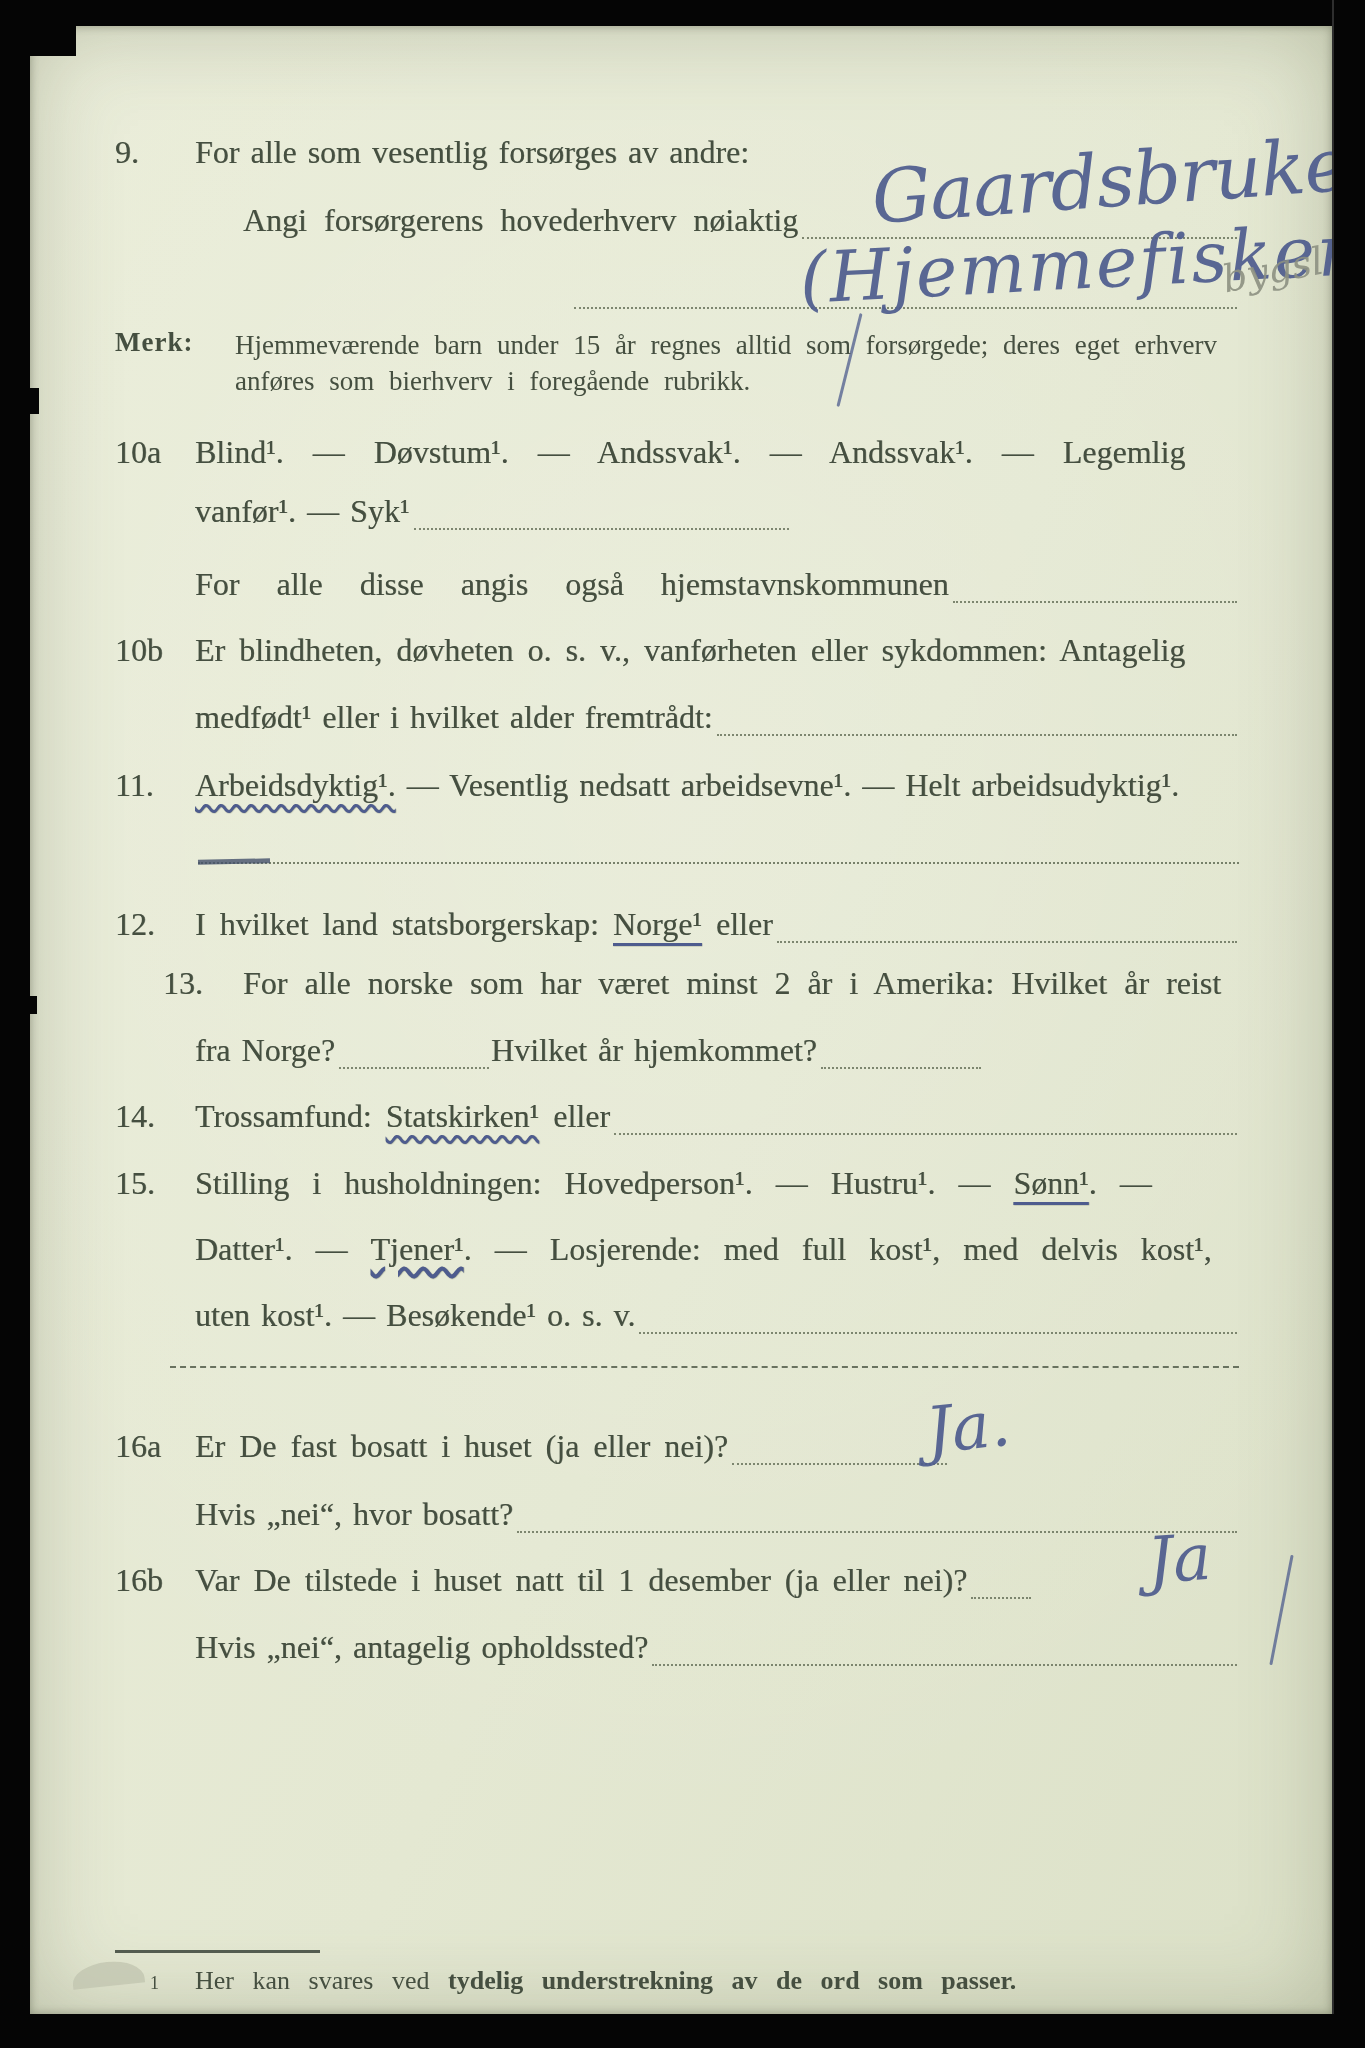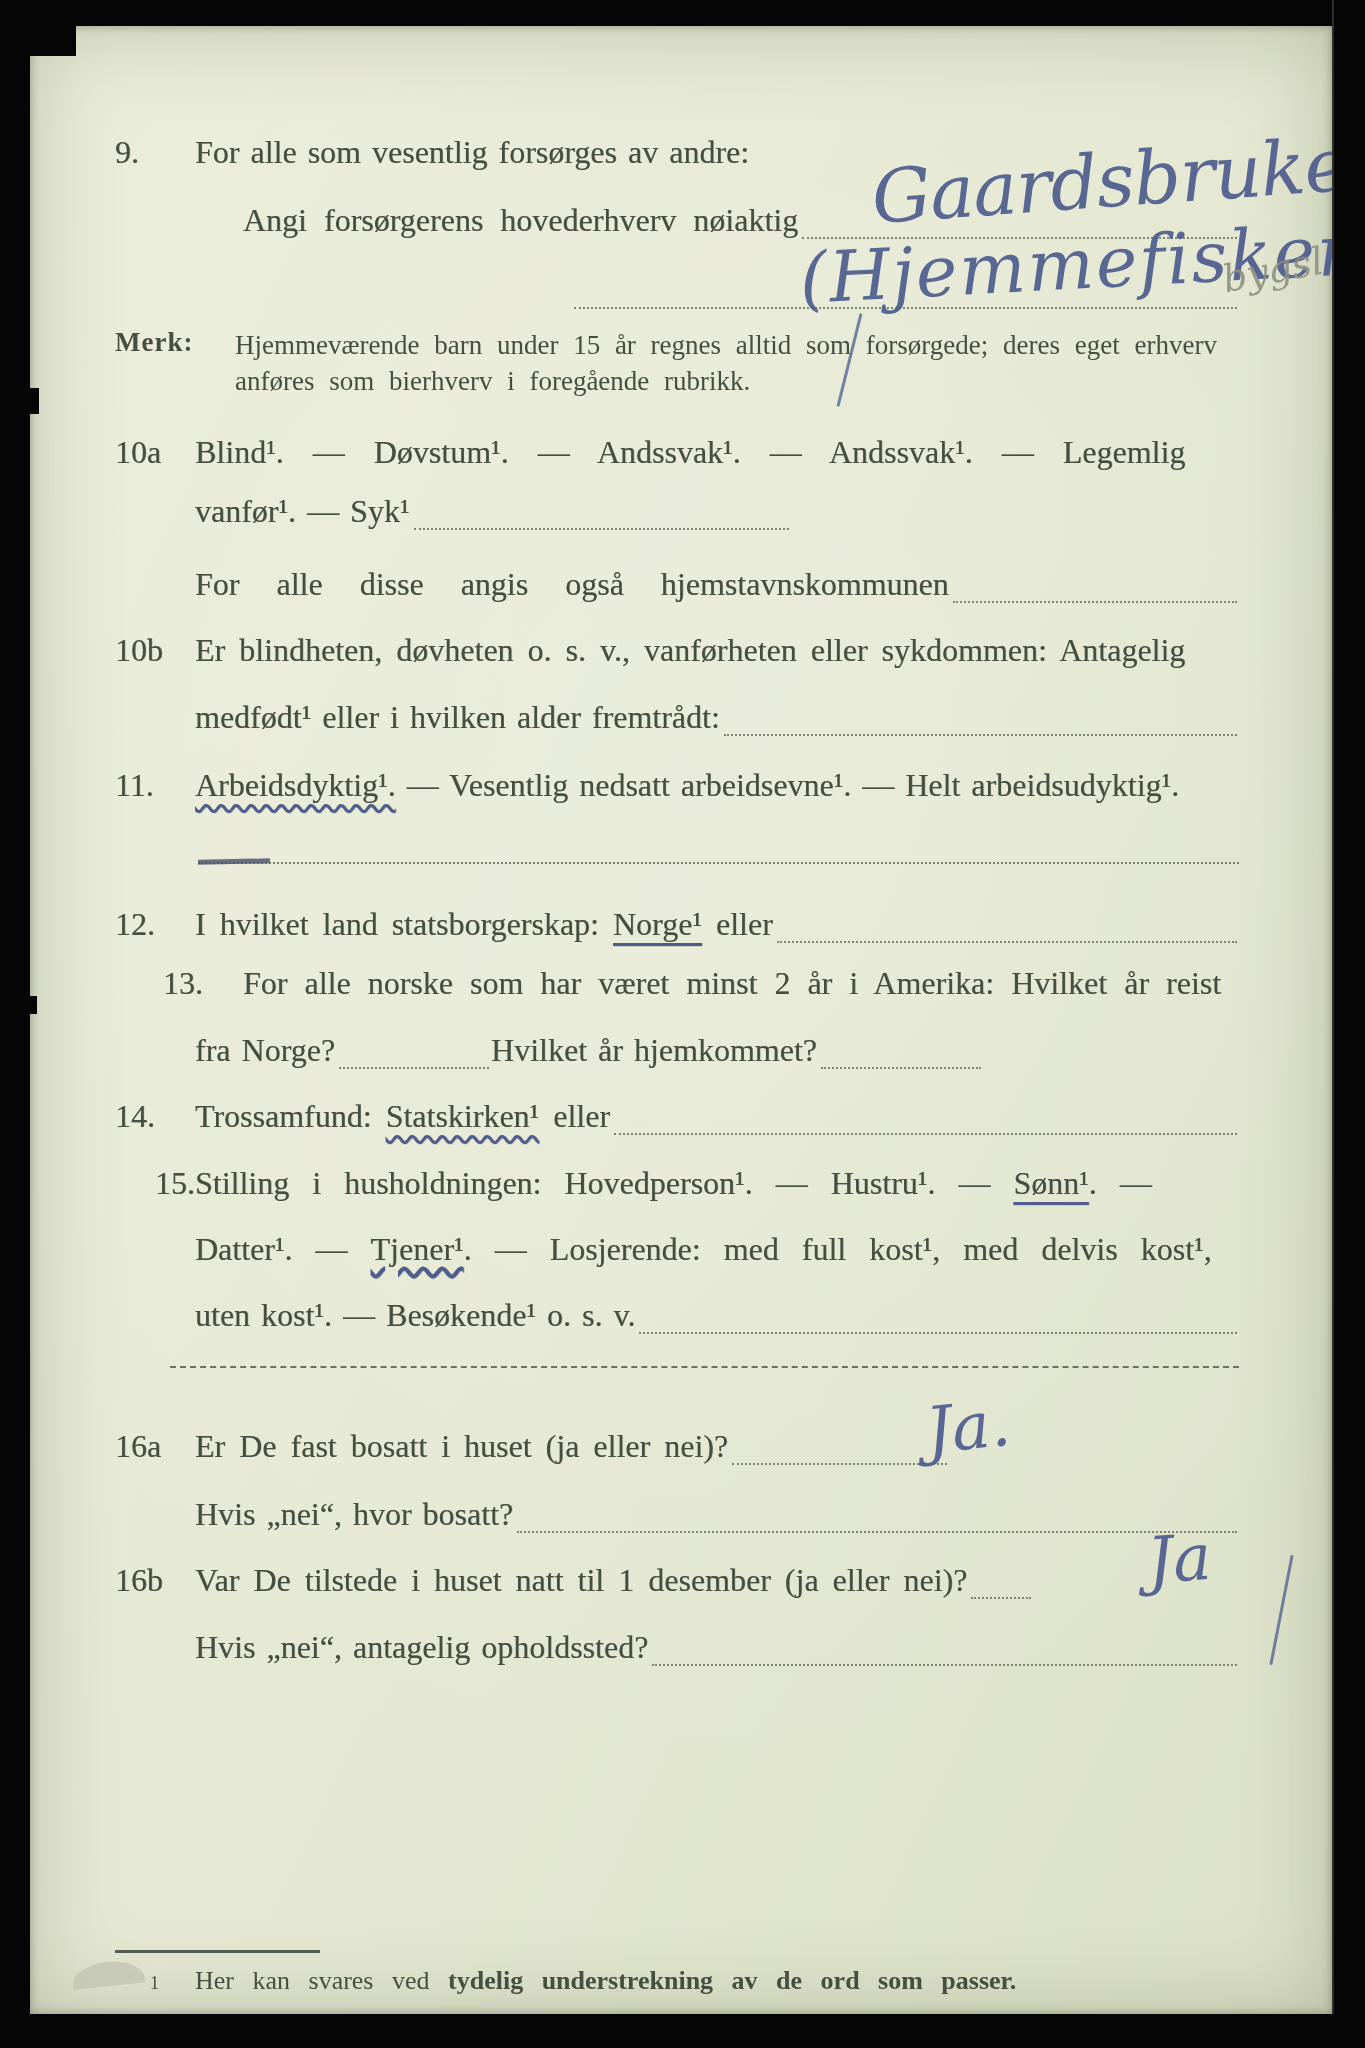--- a/index.html
+++ b/index.html
@@ -25,21 +25,21 @@
     position:absolute;left:85px;right:93px;height:44px;
     display:flex;align-items:baseline;
     font-size:32px;color:var(--print);
     text-shadow:0.4px 0.3px 0 rgba(69,79,64,.55);
     word-spacing:3px;white-space:pre;
   }
   .num{width:80px;flex-shrink:0;}
   .txt{white-space:pre;}
   .ws-s{word-spacing:6px;}
   .ws-m{word-spacing:9px;margin-left:48px;}
-  .ws-w{word-spacing:15px;text-align:right;}
+  .ws-w{word-spacing:15px;}
   .ws-x{word-spacing:21px;}
   .ws-h{word-spacing:29px;}
   .dots{
     flex:1;min-width:30px;height:0;align-self:flex-end;
     border-bottom:2px dotted var(--dots);margin:0 2px 7px 4px;opacity:.85;
   }
   .dots-fixed{flex:none;}
   
   .u-wavy{text-decoration:underline;text-decoration-style:wavy;text-decoration-color:var(--ink);text-decoration-thickness:2.5px;text-underline-offset:8px;}
   .u-line{text-decoration:underline;text-decoration-style:solid;text-decoration-color:var(--ink);text-decoration-thickness:2.5px;text-underline-offset:8px;}
@@ -123,21 +123,21 @@
       <span class="txt">For alle disse angis også hjemstavnskommunen</span>
       <span class="dots"></span>
     </div>
 
     <div class="row ws-s" style="top:606px">
       <span class="num">10b</span>
       <span class="txt">Er blindheten, døvheten o. s. v., vanførheten eller sykdommen: Antagelig</span>
     </div>
     <div class="row" style="top:673px">
       <span class="num"></span>
-      <span class="txt">medfødt¹ eller i hvilken alder fremtrådt:</span>
+      <span class="txt">medfødt¹ eller i hvilket alder fremtrådt:</span>
       <span class="dots"></span>
     </div>
 
     <div class="row" style="top:741px">
       <span class="num">11.</span>
       <span class="txt u-wavy">Arbeidsdyktig¹.</span>
       <span class="txt"> — Vesentlig nedsatt arbeidsevne¹. — Helt arbeidsudyktig¹.</span>
     </div>
     <div class="rule rule-dot1"></div>
     <div class="rule rule-inkmark"></div>

